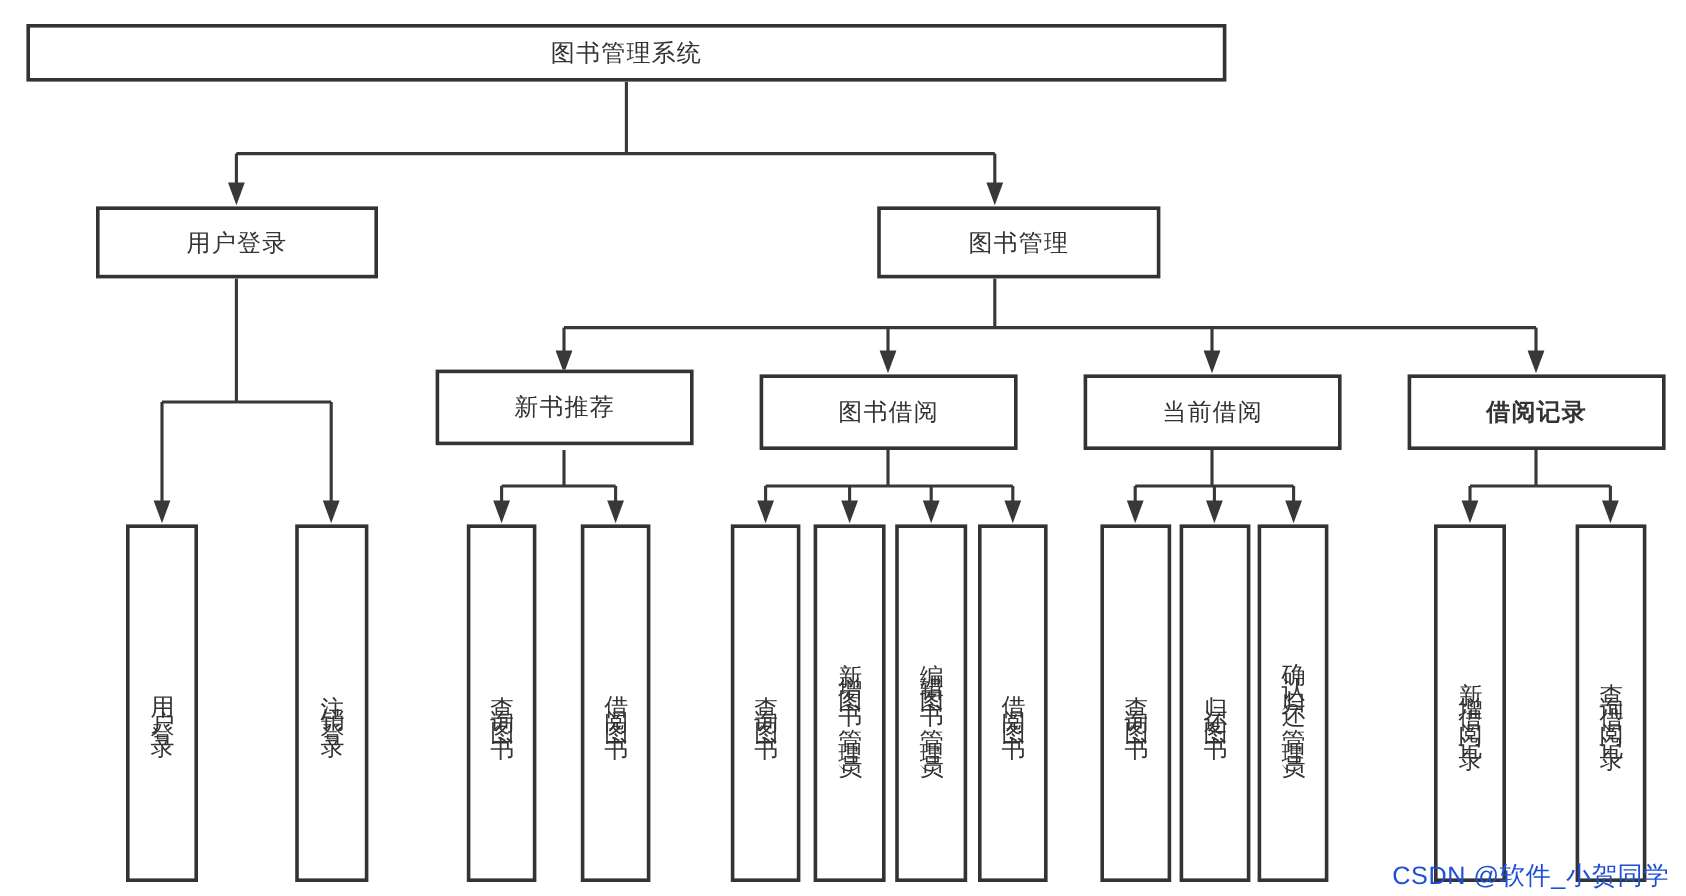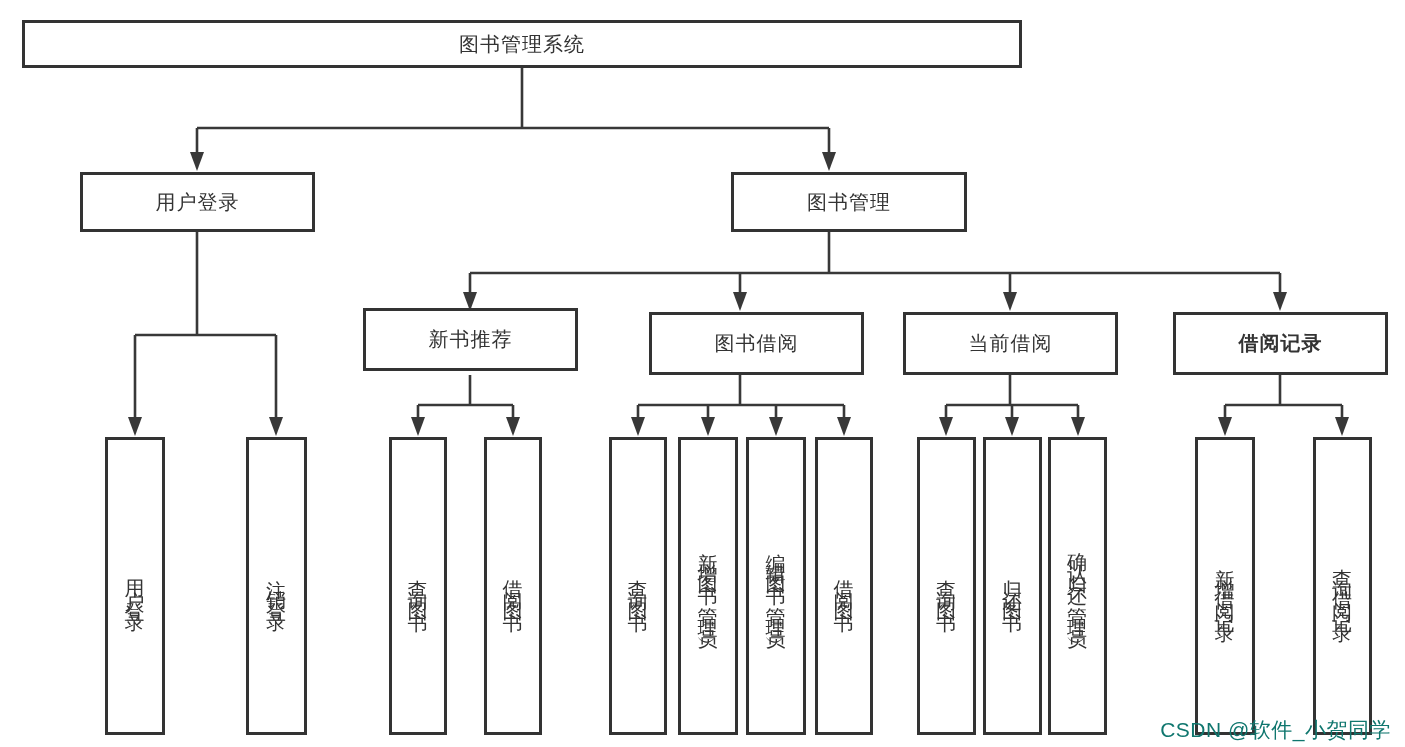--- a/index.html
+++ b/index.html
@@ -10,21 +10,21 @@
   .wires { position:absolute; left:0; top:0; width:1405px; height:747px; z-index:1; }
   .node {
     position:absolute; box-sizing:border-box; background:#ffffff;
     border:3px solid #333333; display:flex; align-items:center; justify-content:center;
     z-index:2;
   }
   .hlabel { font-size:20px; letter-spacing:1px; white-space:nowrap; }
   .vlabel { writing-mode:vertical-rl; font-size:20px; letter-spacing:11px; line-height:1; }
   .watermark {
     position:absolute; right:14px; bottom:3px; z-index:3;
-    font-size:21px; color:#0f766e; letter-spacing:0.5px; white-space:nowrap;
+    font-size:21px; color:#1d4ed8; letter-spacing:0.5px; white-space:nowrap;
   }
 </style>
 </head>
 <body>
 
 <div class="canvas">
 
   <svg class="wires" viewBox="0 0 1405 747" xmlns="http://www.w3.org/2000/svg" stroke="#383838" stroke-width="2.6" fill="none">
 
     <g>
@@ -108,21 +108,21 @@
   <div class="node" style="left:80px; top:172px; width:235px; height:60px;">
     <span class="hlabel">用户登录</span>
   </div>
   <div class="node" style="left:711px; top:172px; width:236px; height:60px;margin-left:20px;">
     <span class="hlabel">图书管理</span>
   </div>
 
   <div class="node" style="left:363px; top:308px; width:215px; height:63px;">
     <span class="hlabel">新书推荐</span>
   </div>
-  <div class="node" style="left:633px; top:312px; width:215px; height:63px;margin-left:16px;">
+  <div class="node" style="left:633px; top:312px; width:215px; height:63px;">
     <span class="hlabel">图书借阅</span>
   </div>
   <div class="node" style="left:903px; top:312px; width:215px; height:63px;font-family:Liberation Serif, serif;">
     <span class="hlabel">当前借阅</span>
   </div>
   <div class="node" style="left:1173px; top:312px; width:215px; height:63px;font-weight:bold;">
     <span class="hlabel">借阅记录</span>
   </div>
 
   <div class="node" style="left:105px; top:437px; width:60px; height:298px;">

